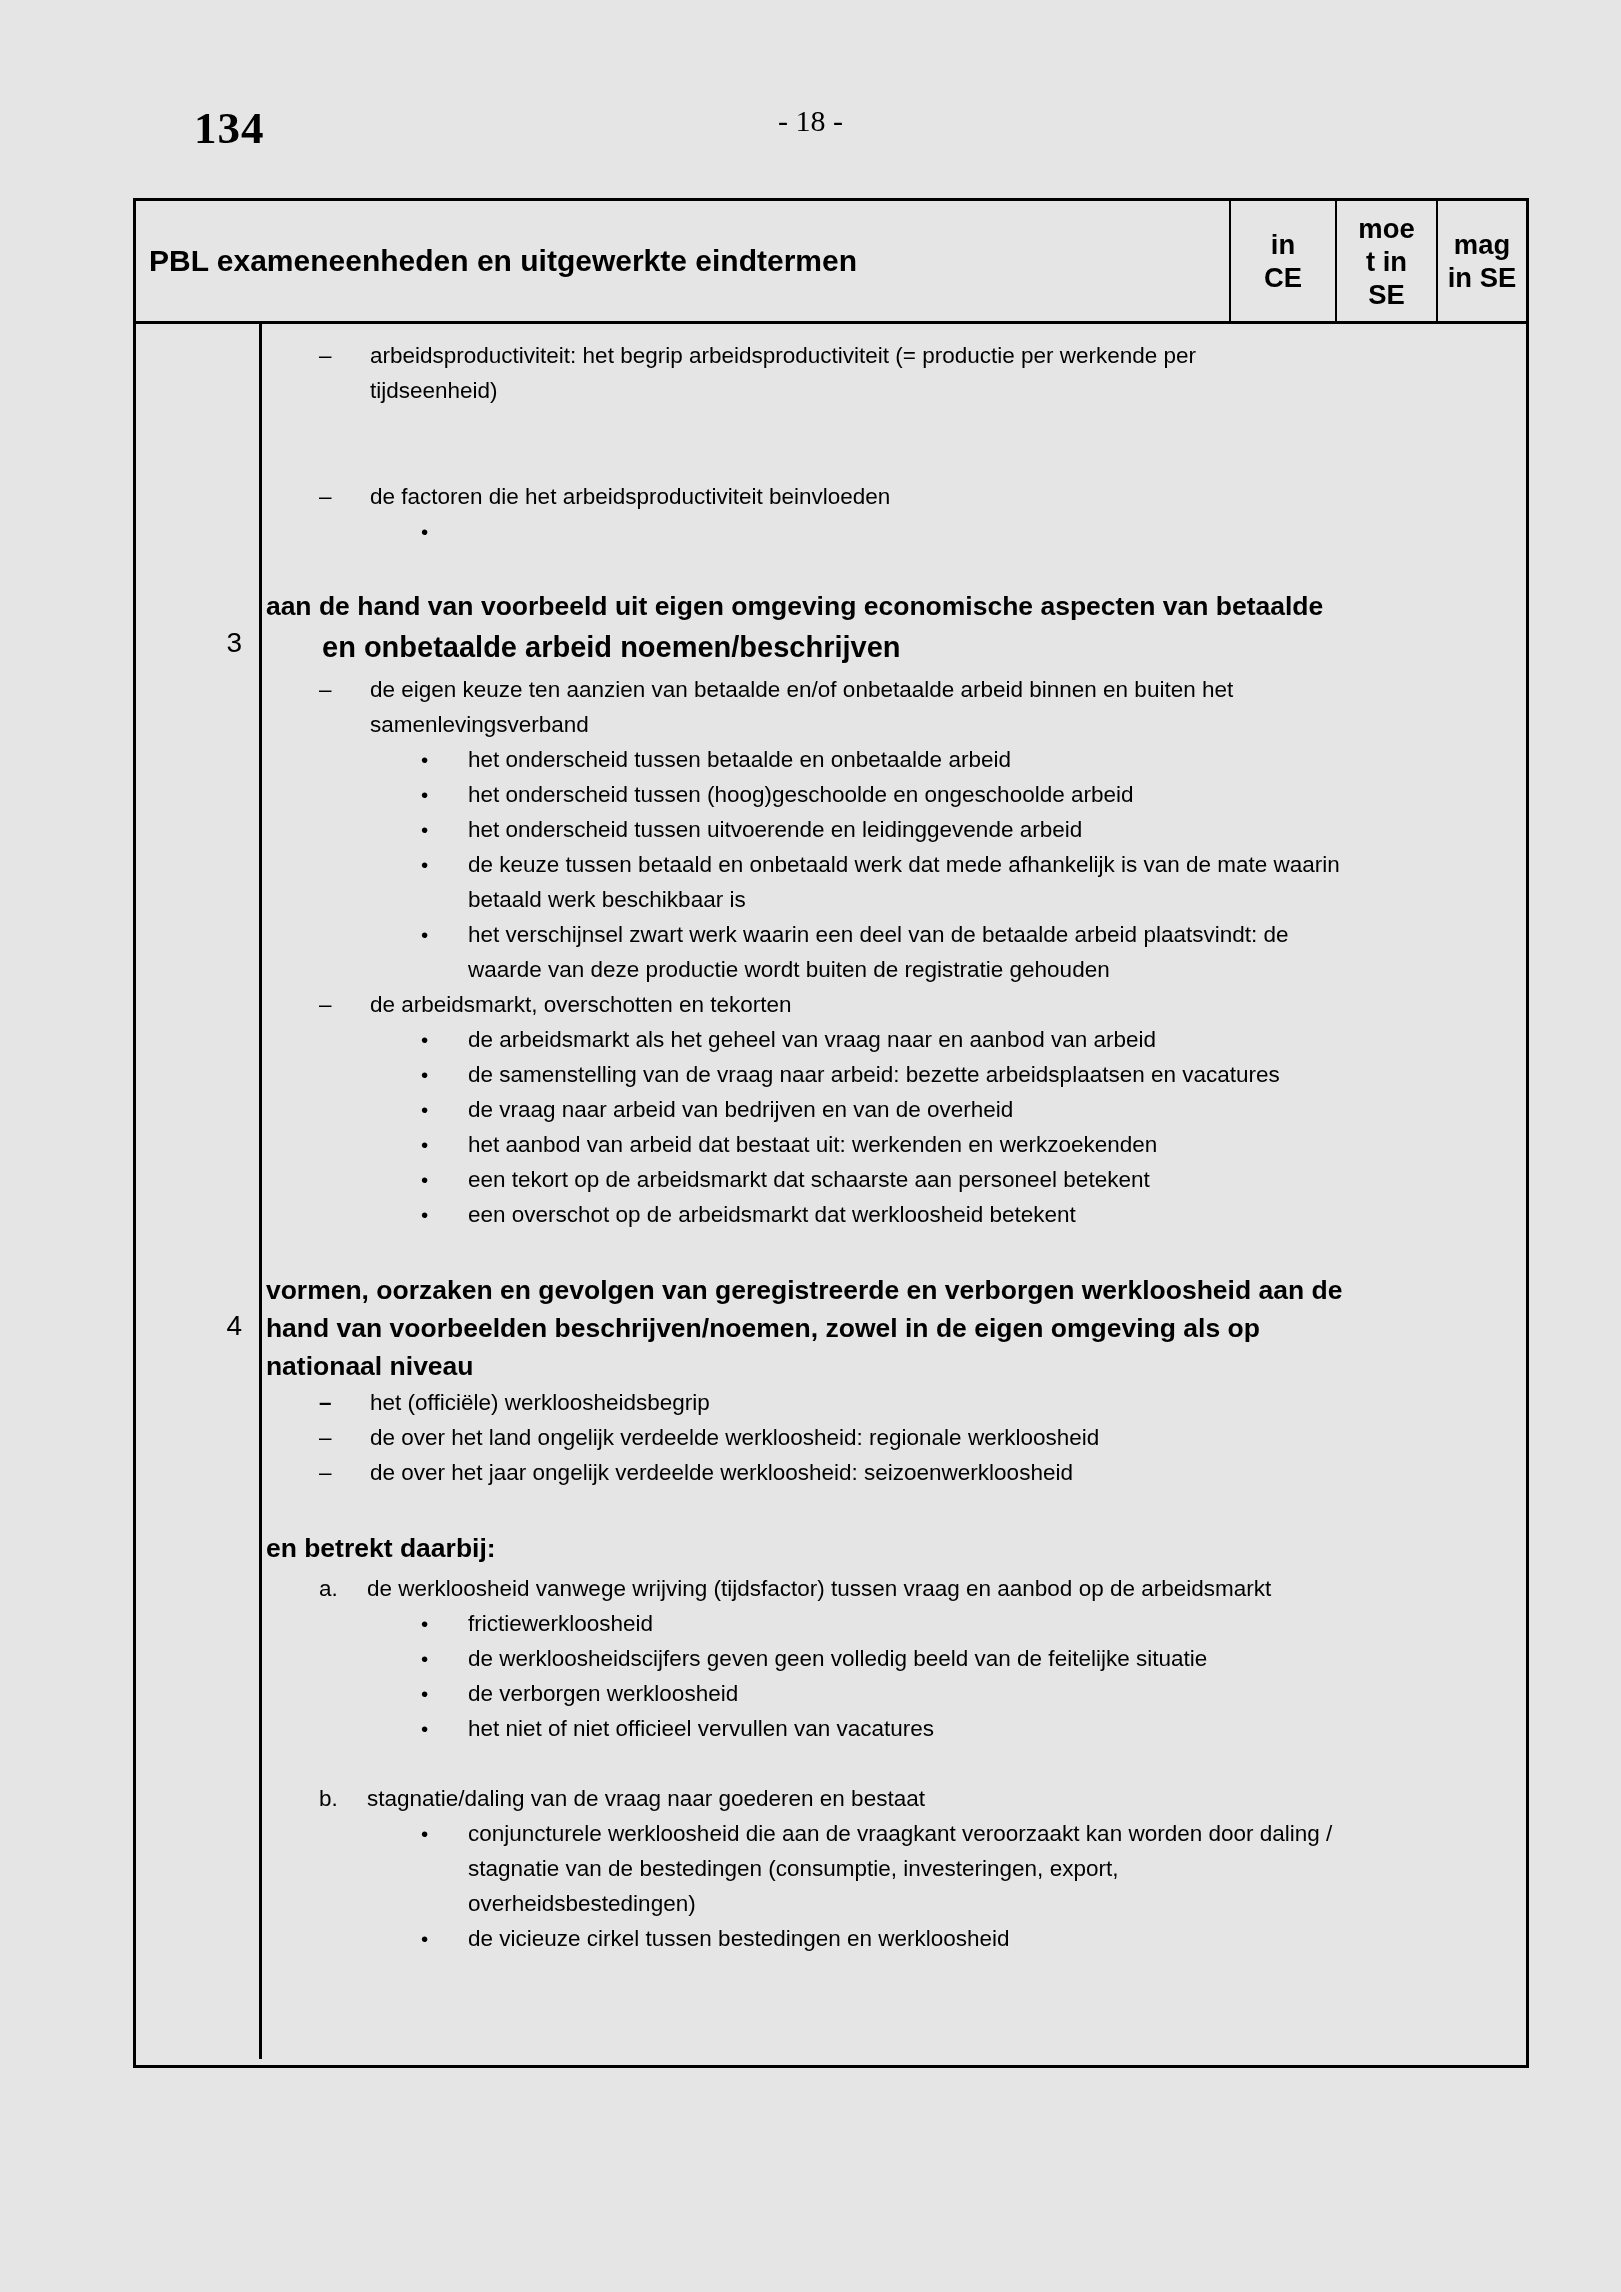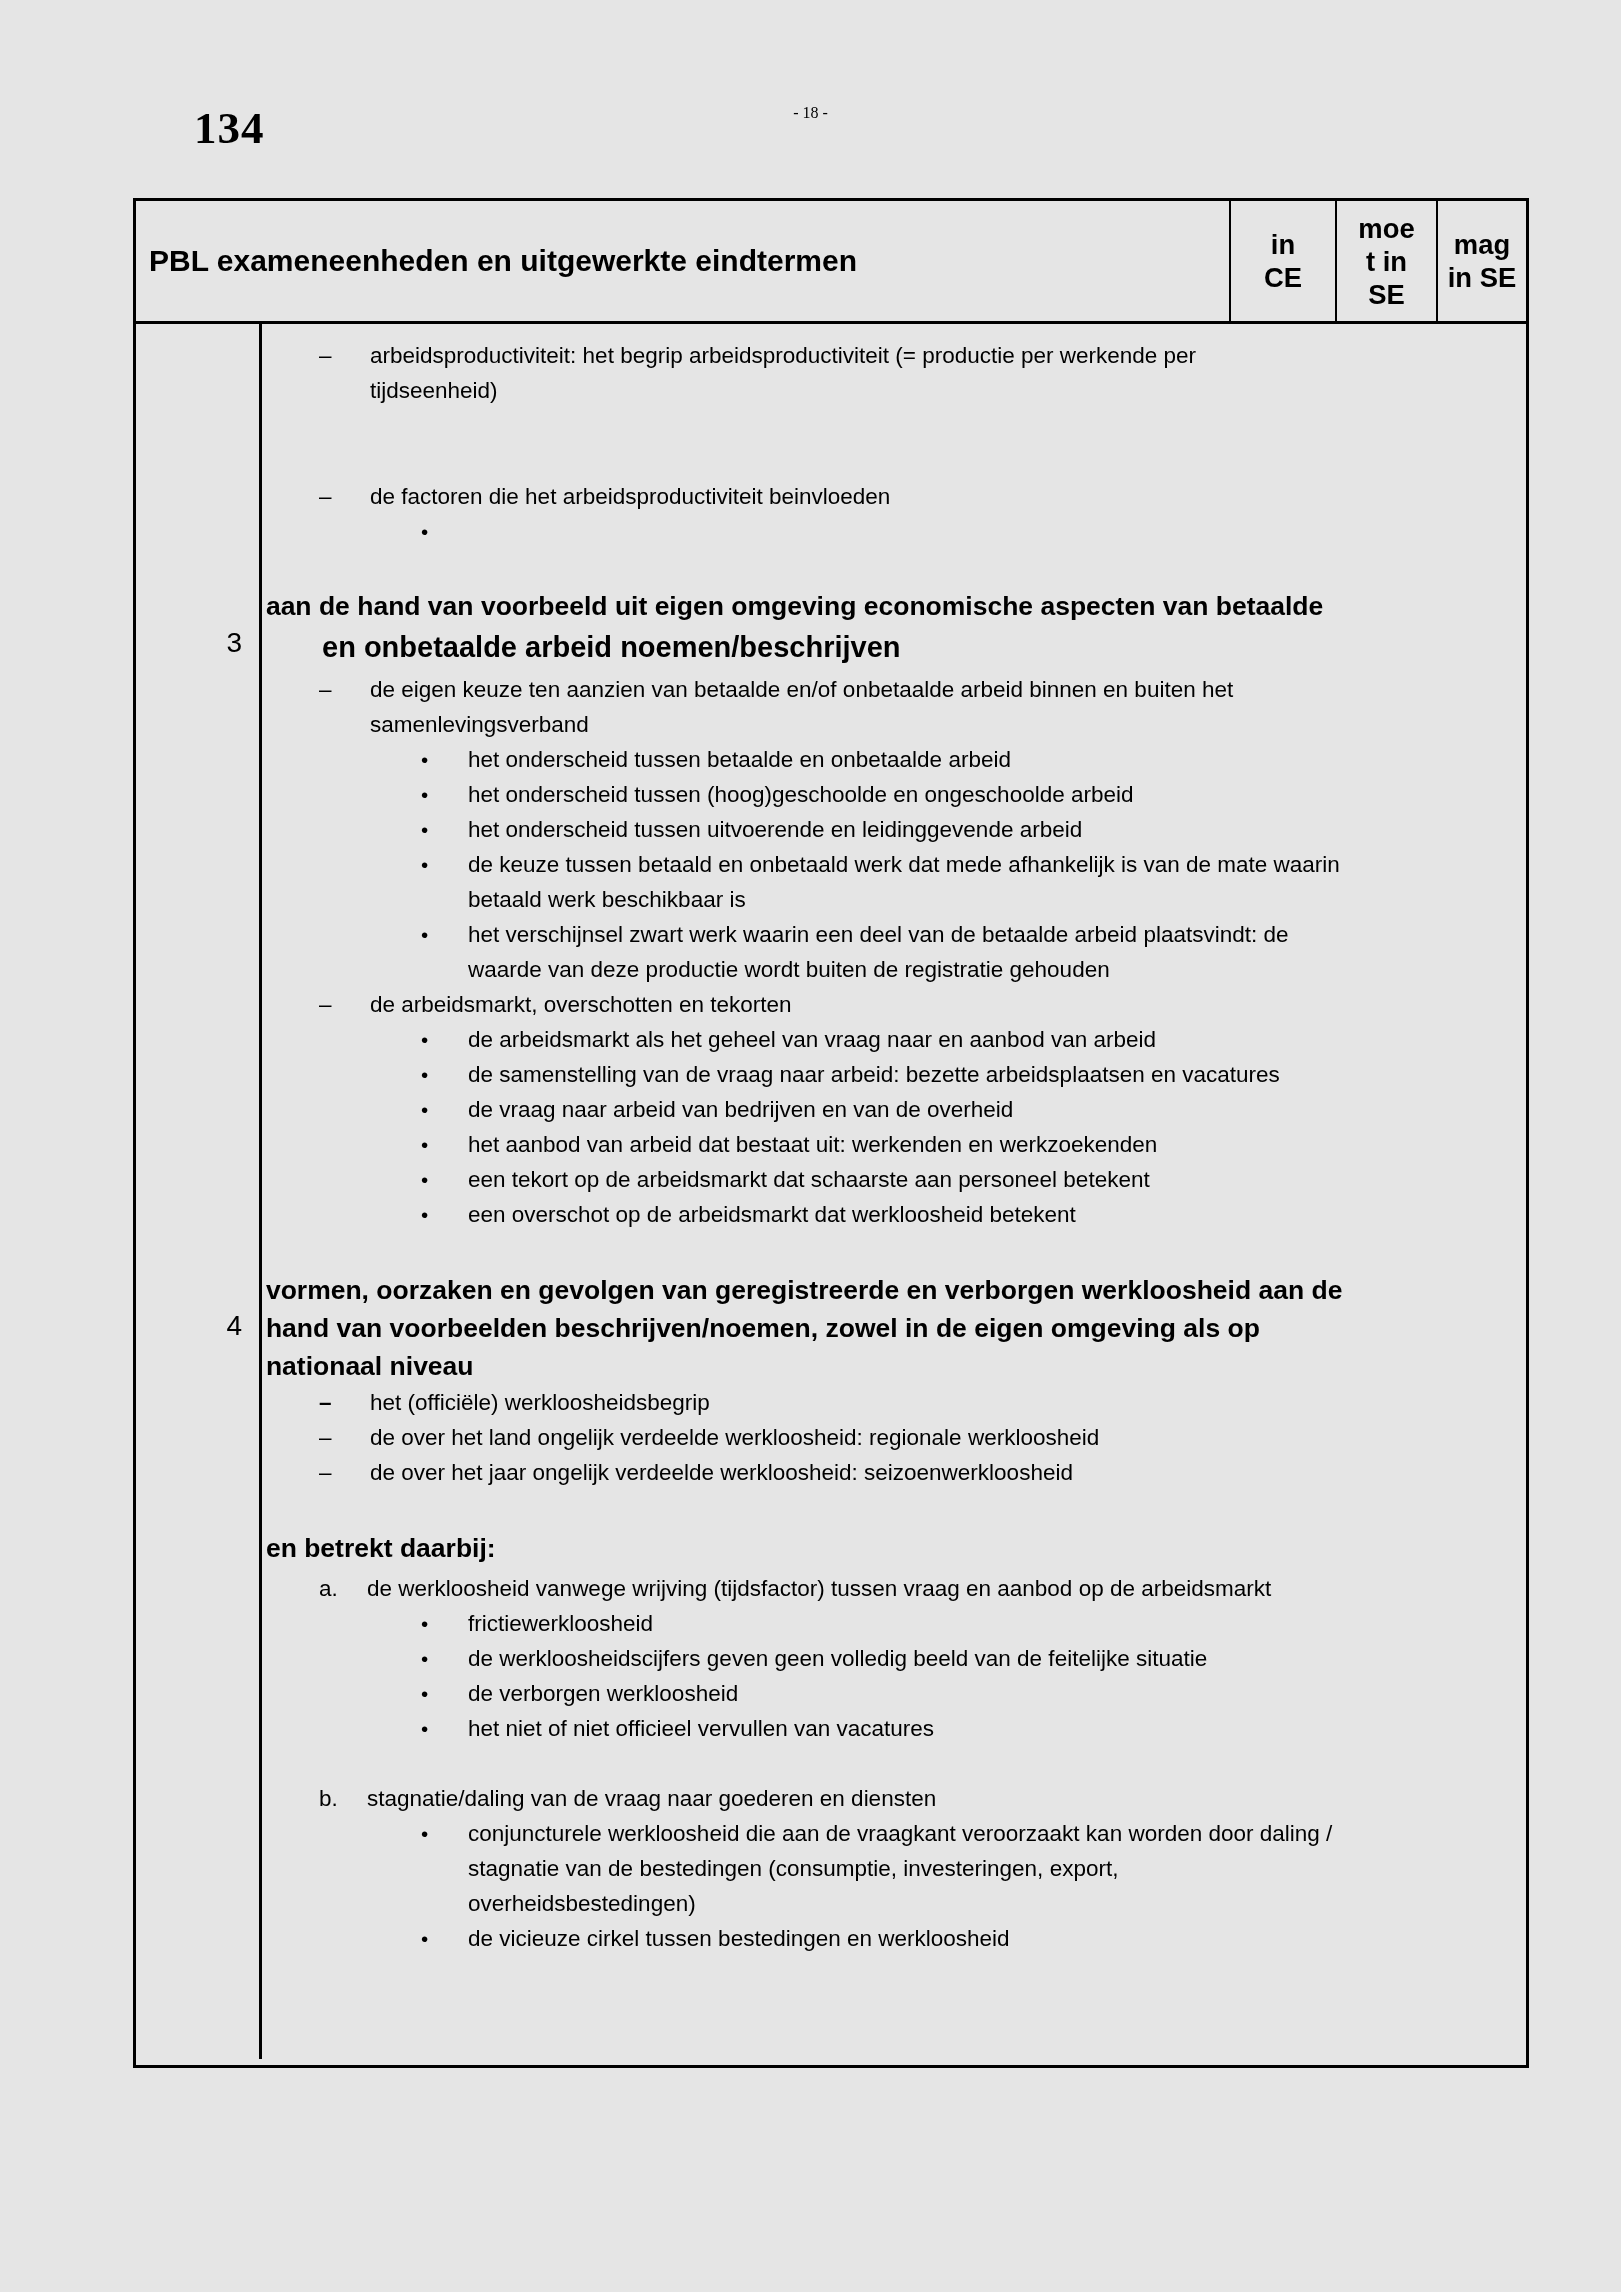--- a/index.html
+++ b/index.html
@@ -3,21 +3,21 @@
 <meta charset="utf-8">
 <style>
   html,body{margin:0;padding:0;background:#ffffff;}
   .page{position:relative;width:1621px;height:2293px;background:#e5e5e5;
         font-family:"Liberation Sans","DejaVu Sans",sans-serif;color:#000;overflow:hidden;}
 
   
   .folio{position:absolute;left:194px;top:102px;font-family:"Liberation Serif","DejaVu Serif",serif;
          font-weight:bold;font-size:45px;letter-spacing:1px;}
   .pageno{position:absolute;left:0;top:104px;width:1621px;text-align:center;
-          font-family:"Liberation Serif","DejaVu Serif",serif;font-size:16px;}
+          font-family:"Liberation Serif","DejaVu Serif",serif;font-size:30px;}
 
   
   .tbl{position:absolute;left:133px;top:198px;width:1396px;height:1870px;
        border:3.9px solid #000;box-sizing:border-box;}
   .hdr{display:flex;height:123px;border-bottom:3.9px solid #000;box-sizing:border-box;}
   .hcell{box-sizing:border-box;display:flex;align-items:center;justify-content:center;
          font-weight:bold;text-align:center;}
   .hcell.title{width:1095px;justify-content:flex-start;text-align:left;
                padding-left:13px;font-size:30px;border-right:2.9px solid #000;}
   .hcell.c1{width:106px;font-size:27.4px;line-height:33px;border-right:2.9px solid #000;}
@@ -187,21 +187,21 @@
           <span class="marker">•</span>
           <div class="txt">de verborgen werkloosheid</div>
         </div>
         <div class="item bullet">
           <span class="marker">•</span>
           <div class="txt">het niet of niet officieel vervullen van vacatures</div>
         </div>
 
         <div class="item letter" style="margin-top:35px;">
           <span class="marker">b.</span>
-          <div class="txt">stagnatie/daling van de vraag naar goederen en diensten</div>
+          <div class="txt">stagnatie/daling van de vraag naar goederen en bestaat</div>
         </div>
         <div class="item bullet">
           <span class="marker">•</span>
           <div class="txt">conjuncturele werkloosheid die aan de vraagkant veroorzaakt kan worden door daling /
 stagnatie van de bestedingen (consumptie, investeringen, export,
 overheidsbestedingen)</div>
         </div>
         <div class="item bullet">
           <span class="marker">•</span>
           <div class="txt">de vicieuze cirkel tussen bestedingen en werkloosheid</div>

